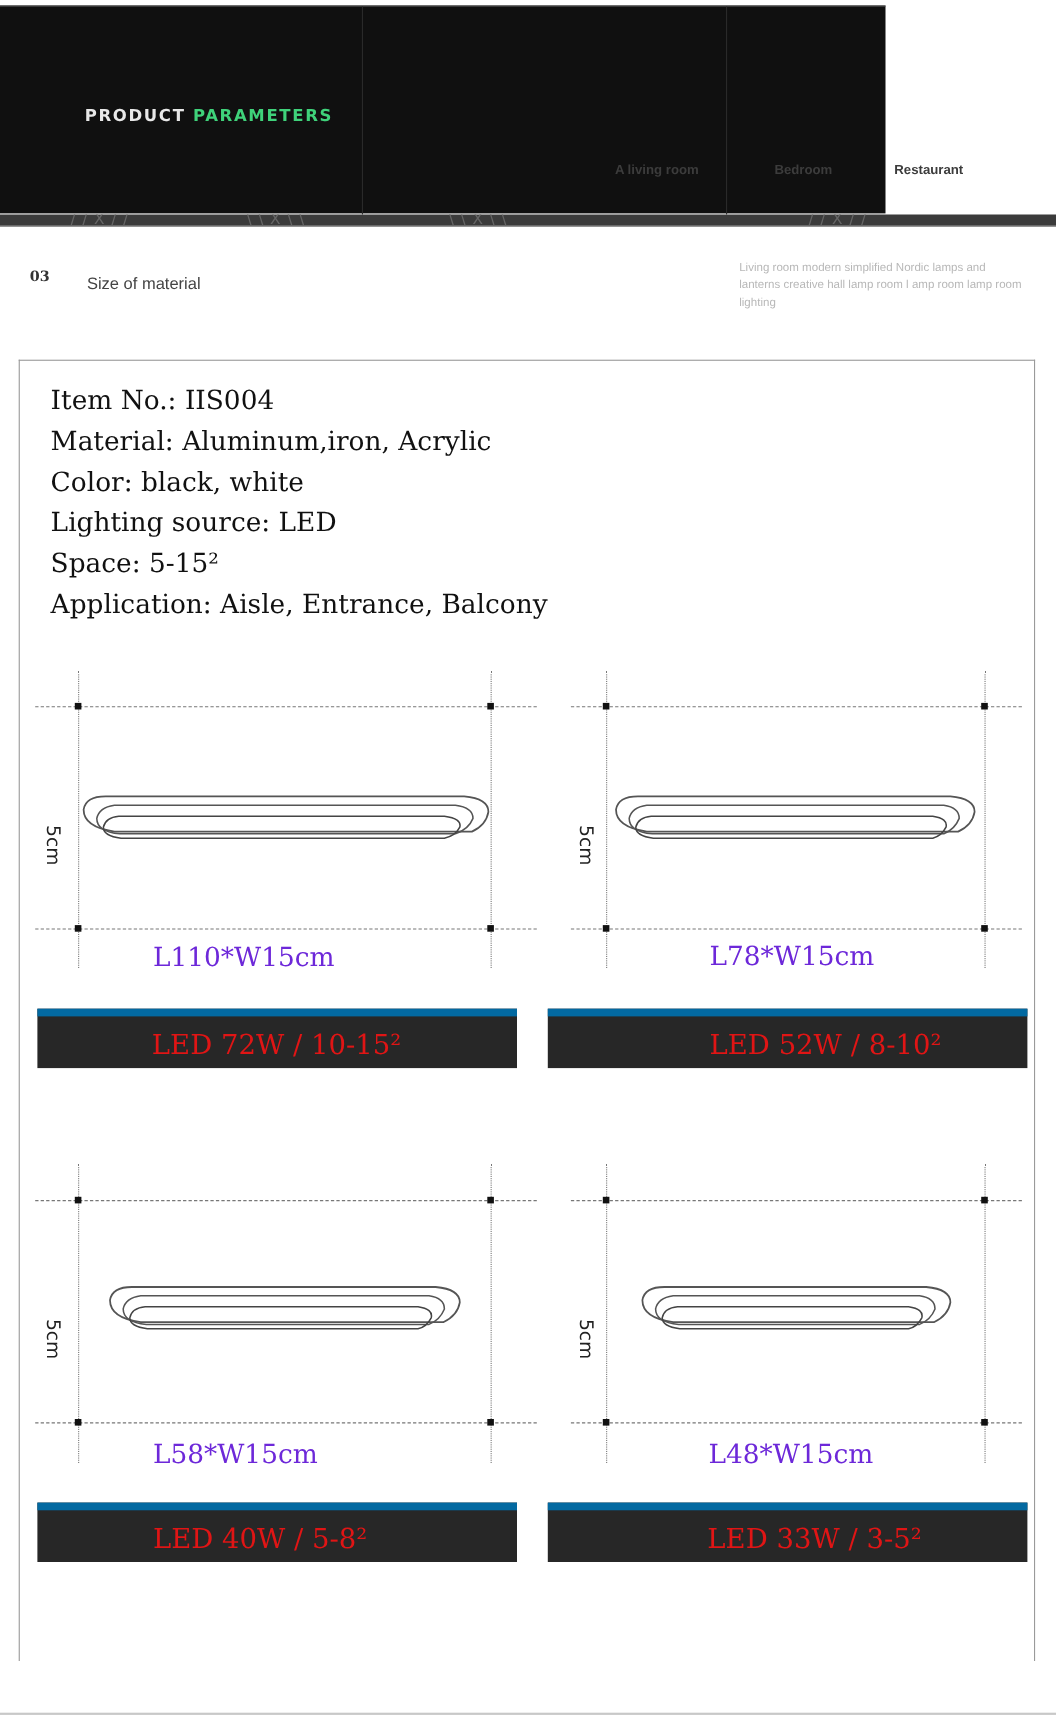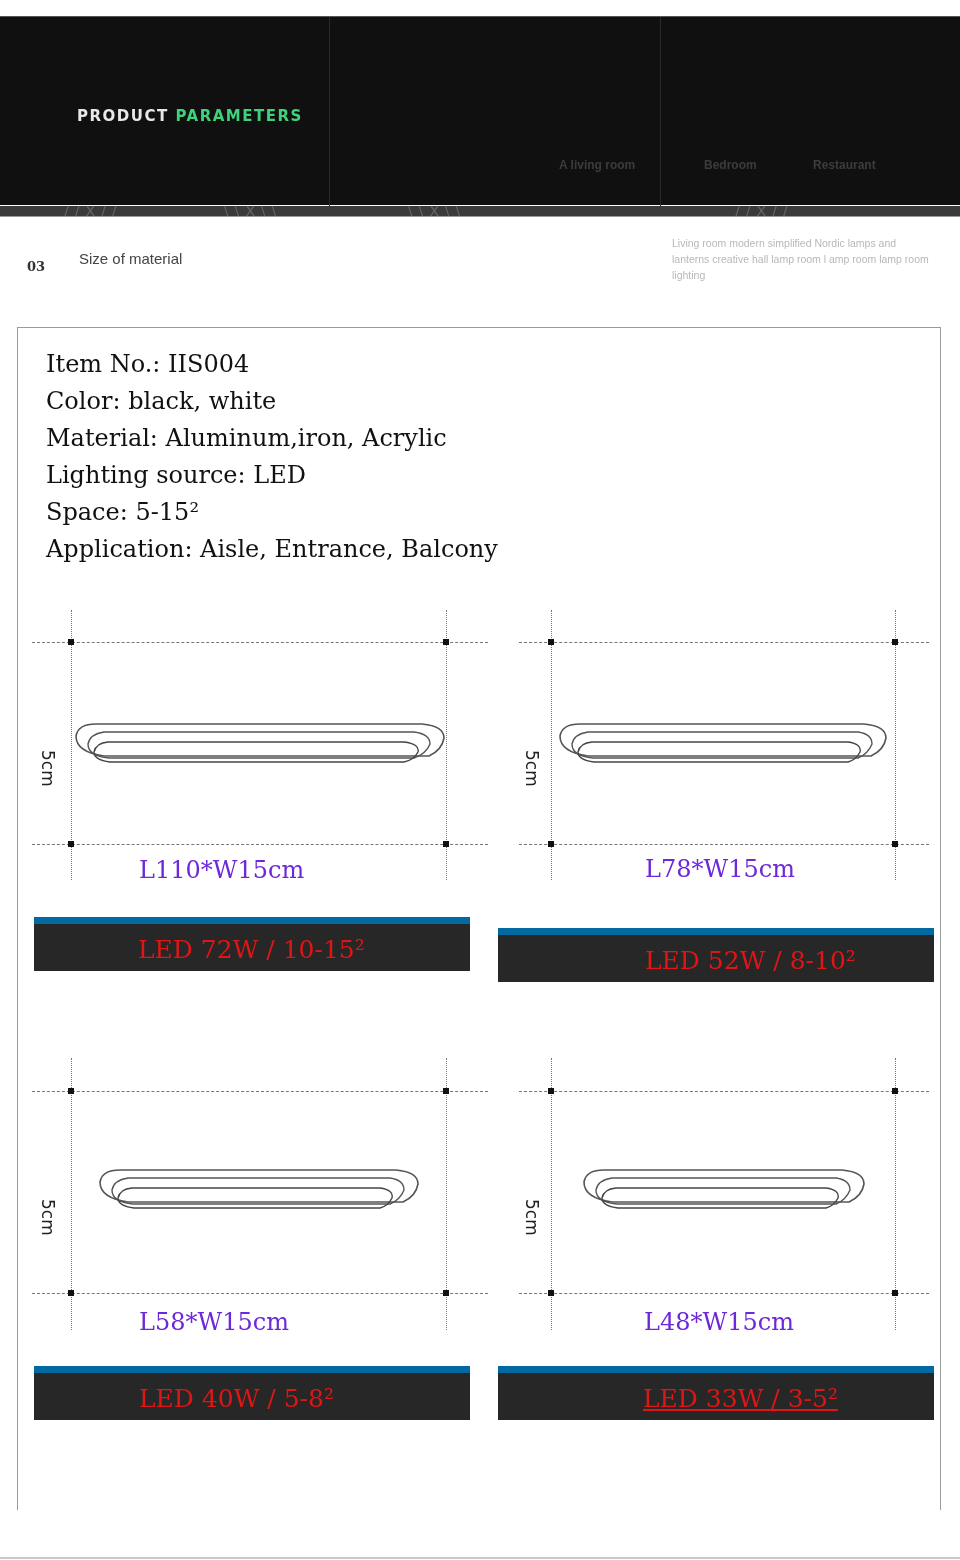--- a/index.html
+++ b/index.html
@@ -1,29 +1,29 @@
 <!DOCTYPE html>
 <html><head>
 <meta charset="utf-8">
 <style>
   html, body { margin: 0; padding: 0; }
   body { width: 960px; height: 1560px; background: #ffffff; position: relative; overflow: hidden; font-family: "DejaVu Sans", sans-serif; }
 
   
-  .banner { position: absolute; left: 0; top: 16px; width: 960px; height: 189px; background: #101010; border-top: 1px solid #555; box-sizing: border-box; }
+  .banner { position: absolute; left: 0; top: 5px; width: 805px; height: 189px; background: #101010; border-top: 1px solid #555; box-sizing: border-box; }
   .banner .divider { position: absolute; top: 0; width: 1px; height: 189px; background: #2a2a2a; }
   .banner .strip { position: absolute; left: 0; top: 189px; width: 960px; height: 10px; background: #3b3b3b; border-bottom: 1px solid #9a9a9a; overflow: hidden; }
   .banner .strip .marks { position: absolute; top: -3px; font-family: "DejaVu Sans", sans-serif; font-size: 14px; color: #666; letter-spacing: 6px; }
   .banner-title { position: absolute; left: 77px; top: 90px; font-size: 15px; font-weight: bold; letter-spacing: 1.5px; }
   .banner-title .w { color: #e8e8e8; }
   .banner-title .g { color: #3fd27a; }
   .banner-tab { position: absolute; top: 141px; font-size: 12px; font-weight: bold; color: #3c3c3c; font-family: "Liberation Sans", sans-serif; }
 
   
-  .sec-num { position: absolute; left: 27px; top: 259px; font-size: 13px; font-weight: bold; color: #333; font-family: "DejaVu Serif", serif; }
+  .sec-num { position: absolute; left: 27px; top: 244px; font-size: 13px; font-weight: bold; color: #333; font-family: "DejaVu Serif", serif; }
   .sec-title { position: absolute; left: 79px; top: 250px; font-size: 15px; color: #444; font-family: "Liberation Sans", sans-serif; }
   .sec-desc { position: absolute; left: 672px; top: 235px; width: 260px; font-size: 10.5px; line-height: 16px; color: #b8b8b8; font-family: "Liberation Sans", sans-serif; }
 
   
   .frame { position: absolute; left: 17px; top: 327px; width: 924px; height: 1183px; border: 1px solid #9a9a9a; border-bottom: none; box-sizing: border-box; }
   .bottom-rule { position: absolute; left: 0; top: 1557px; width: 960px; height: 2px; background: #c8c8c8; }
 
   .specs { position: absolute; left: 46px; top: 347px; font-family: "DejaVu Serif", serif; font-size: 24px; color: #111; }
   .specs div { height: 37px; line-height: 34px; white-space: nowrap; }
   .hline { position: absolute; height: 0; border-top: 1px dashed #777; }
@@ -58,22 +58,22 @@
 
 <div class="sec-num">03</div>
 <div class="sec-title">Size of material</div>
 <div class="sec-desc">Living room modern simplified Nordic lamps and lanterns creative hall lamp room l amp room lamp room lighting</div>
 
 <div class="frame"></div>
 <div class="bottom-rule"></div>
 
 <div class="specs">
   <div>Item No.: IIS004</div>
+  <div>Material: Aluminum,iron, Acrylic</div>
   <div>Color: black, white</div>
-  <div>Material: Aluminum,iron, Acrylic</div>
   <div>Lighting source: LED</div>
   <div>Space: 5-15²</div>
   <div>Application: Aisle, Entrance, Balcony</div>
 </div>
 
 <div>
   <div class="hline" style="left:32px; top:642px; width:456px;"></div>
   <div class="hline" style="left:32px; top:844px; width:456px;"></div>
   <div class="vline" style="left:71px; top:610px; height:270px;"></div>
   <div class="vline" style="left:446px; top:610px; height:270px;"></div>
@@ -103,21 +103,21 @@
   <div class="node" style="left:548px; top:841px;"></div>
   <div class="node" style="left:892px; top:841px;"></div>
   <svg class="lamp" style="left:558px; top:722px;" width="330" height="42">
     <path d="M22,2 H306 Q328,4 328,16 Q326,28 313,34 H30 Q2,30 2,14 Q4,2 22,2 Z" fill="none" stroke="#555" stroke-width="1.6"></path>
     <path d="M30,10 H300 Q314,12 314,22 Q310,32 300,36 H35 Q14,34 14,22 Q16,12 30,10 Z" fill="none" stroke="#555" stroke-width="1.4"></path>
     <path d="M34,20 H290 Q304,22 302,30 Q298,38 290,40 H36 Q20,38 20,30 Q22,21 34,20 Z" fill="none" stroke="#444" stroke-width="1.4"></path>
   </svg>
   <div class="dim-h" style="left:542px; top:750px;">5cm</div>
   <div class="dim-l" style="left:645px; top:855px;">L78*W15cm</div>
 </div>
-<div class="spec-bar" style="left:498px; top:917px;margin-top:11px;">
+<div class="spec-bar" style="left:498px; top:917px;">
   <span style="position:absolute; left:147px;">LED 52W / 8-10²</span>
 </div>
 
 <div>
   <div class="hline" style="left:32px; top:1091px; width:456px;"></div>
   <div class="hline" style="left:32px; top:1293px; width:456px;"></div>
   <div class="vline" style="left:71px; top:1058px; height:272px;"></div>
   <div class="vline" style="left:446px; top:1058px; height:272px;"></div>
   <div class="node" style="left:68px; top:1088px;"></div>
   <div class="node" style="left:443px; top:1088px;"></div>
@@ -146,14 +146,14 @@
   <div class="node" style="left:892px; top:1290px;"></div>
   <svg class="lamp" style="left:582px; top:1168px;" width="284" height="42">
     <path d="M22,2 H260 Q282,4 282,16 Q280,28 267,34 H30 Q2,30 2,14 Q4,2 22,2 Z" fill="none" stroke="#555" stroke-width="1.6"></path>
     <path d="M30,10 H254 Q268,12 268,22 Q264,32 254,36 H35 Q14,34 14,22 Q16,12 30,10 Z" fill="none" stroke="#555" stroke-width="1.4"></path>
     <path d="M34,20 H244 Q258,22 256,30 Q252,38 244,40 H36 Q20,38 20,30 Q22,21 34,20 Z" fill="none" stroke="#444" stroke-width="1.4"></path>
   </svg>
   <div class="dim-h" style="left:542px; top:1199px;">5cm</div>
   <div class="dim-l" style="left:644px; top:1308px;">L48*W15cm</div>
 </div>
 <div class="spec-bar" style="left:498px; top:1366px;">
-  <span style="position:absolute; left:145px;text-decoration:underline;">LED 33W / 3-5²</span>
+  <span style="position:absolute; left:145px;">LED 33W / 3-5²</span>
 </div>
 
 </body></html>

